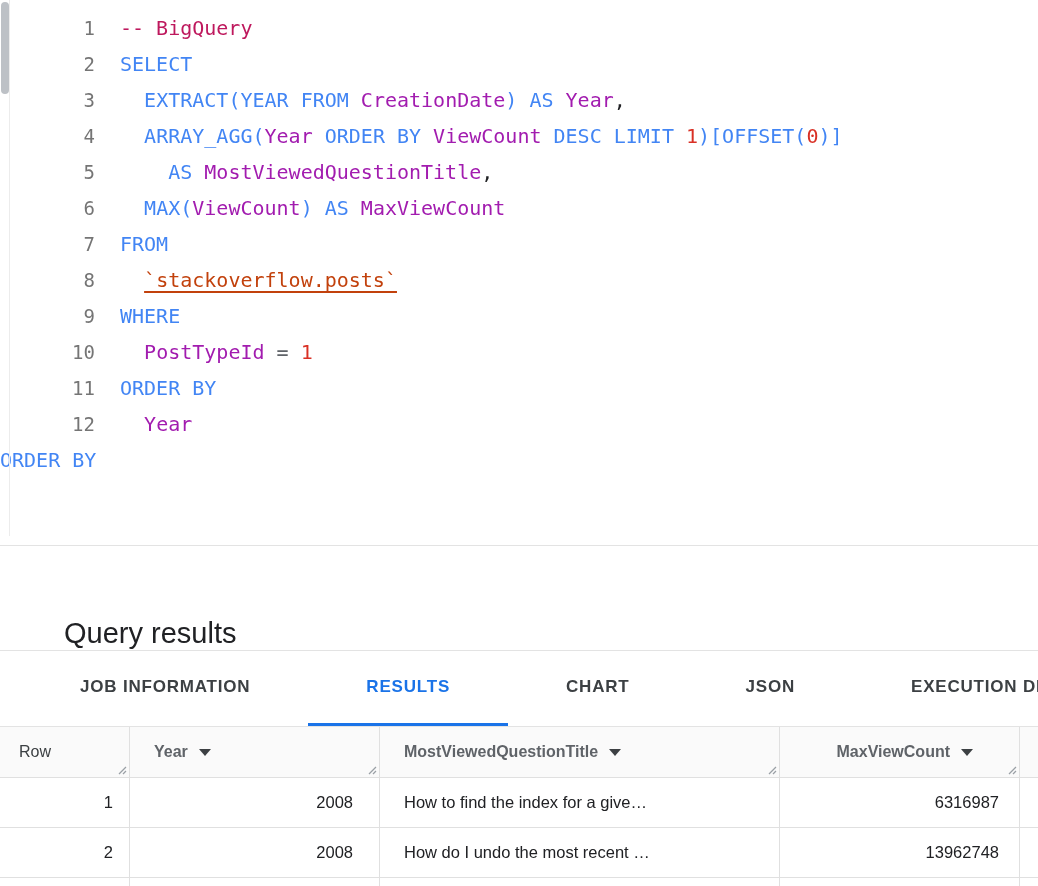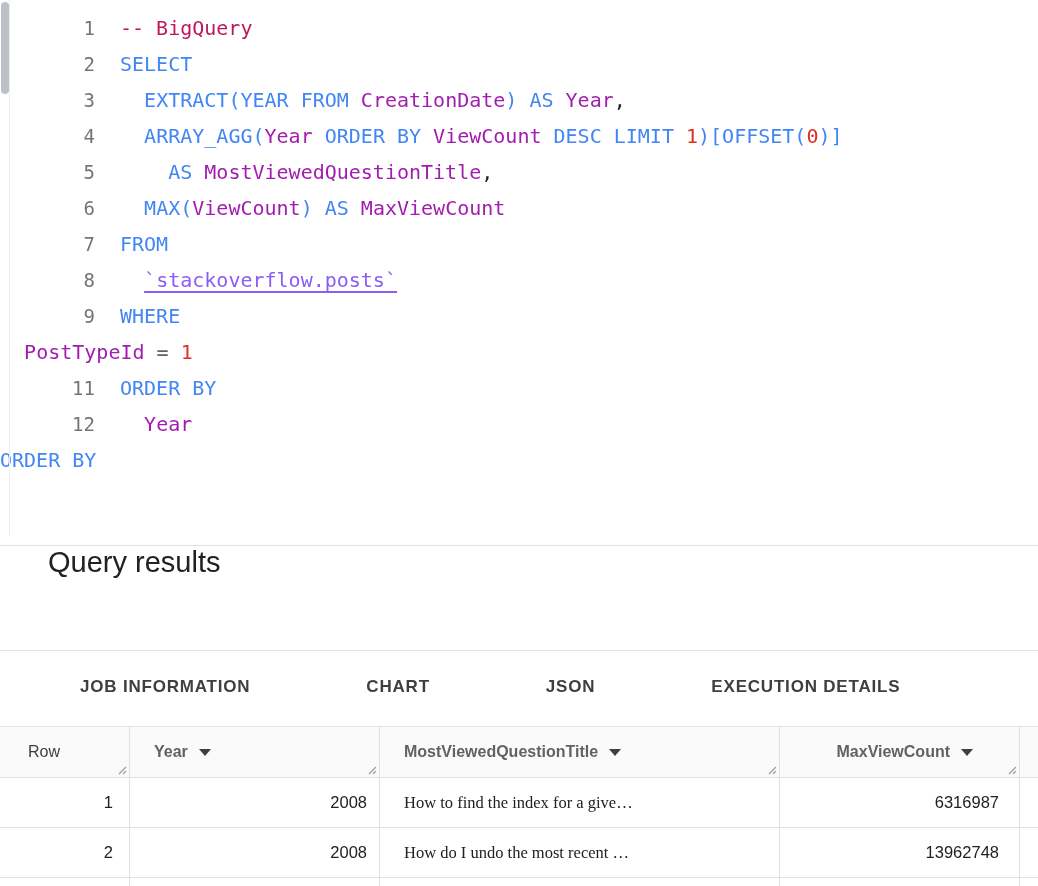--- a/index.html
+++ b/index.html
@@ -18,56 +18,56 @@
                font-size:20px; }
   .gutter { flex:0 0 120px; width:120px; text-align:right; padding-right:25px;
             color:#757575; font-size:19px; }
   .code { white-space:pre; }
   .tk-comment { color:#be185d; }
   .tk-kw      { color:#4285f4;text-align:center; }
   .tk-id      { color:#a21caf; }
   .tk-num     { color:#d93025; }
   .tk-op      { color:#5f6368; }
   .tk-plain   { color:#202124; }
-  .tk-link    { color:#8b5cf6; text-decoration:underline; text-underline-offset:4px; cursor:pointer; }
+  .tk-link    { color:#c2410c; text-decoration:underline; text-underline-offset:4px; cursor:pointer; }
 
   
-  .results-header { height:105px; display:flex; align-items:flex-start;
-                    padding-left:48px; border-bottom:1px solid #e3e3e3; }
+  .results-header { height:105px; display:flex; align-items:flex-end;
+                    padding-left:64px; border-bottom:1px solid #e3e3e3; }
   .results-title { font-size:29px; font-weight:400; color:#202124; }
 
   
   .tabs { height:76px; display:flex; align-items:stretch; padding-left:22px;
           border-bottom:1px solid #e3e3e3; overflow:hidden; white-space:nowrap; }
   .tab { display:flex; align-items:center; padding:0 58px; font-size:17px;
          font-weight:700; letter-spacing:0.8px; color:#3c4043;
          border-bottom:3px solid transparent; cursor:pointer; flex:0 0 auto; }
   .tab.active { color:#1a73e8; border-bottom-color:#1a73e8; }
 
   
   .grid-row { display:grid; grid-template-columns:130px 250px 400px 240px 1fr; }
   .thead { height:51px; background:#fafafa; border-bottom:1px solid #e0e0e0; }
   .th { position:relative; display:flex; align-items:center; font-size:16px;
         font-weight:700; color:#5f6368; border-right:1px solid #e0e0e0; }
-  .th-row  { padding-left:28px; font-weight:400; color:#3c4043; }
+  .th-row  { padding-left:19px; font-weight:400; color:#3c4043; }
   .th-year { padding-left:24px; }
   .th-title{ padding-left:24px; }
   .th-max  { justify-content:flex-end; padding-right:46px; }
   .th-pad  { border-right:none; }
   .sort-caret { width:0; height:0; border-left:6px solid transparent;
                 border-right:6px solid transparent; border-top:7px solid #3c4043;
                 margin-left:11px; cursor:pointer; }
   .resize-handle { position:absolute; right:2px; bottom:2px; cursor:col-resize; }
 
   .trow { height:50px; border-bottom:1px solid #e0e0e0; background:#fff; }
   .td { display:flex; align-items:center; font-size:16.5px; color:#202124;
         border-right:1px solid #e0e0e0; overflow:hidden; white-space:nowrap; }
   .td-rownum { justify-content:flex-end; padding-right:16px; }
-  .td-year   { justify-content:flex-end; padding-right:12px; }
-  .td-title  { padding-left:24px;font-family:Liberation Serif, serif; }
+  .td-year   { justify-content:flex-end; padding-right:26px; }
+  .td-title  { padding-left:24px; }
   .td-max    { justify-content:flex-end; padding-right:20px; }
   .td-pad    { border-right:none; }
   .trow.partial { height:10px; border-bottom:none; }
 </style>
 </head>
 <body>
 
 <div class="editor">
   <div class="scroll-track">
     <div class="scroll-thumb"></div>
@@ -103,20 +103,21 @@
   </div>
   <div class="code-line">
     <span class="gutter">8</span>
     <span class="code"><span class="tk-plain">  </span><span class="tk-link">`stackoverflow.posts`</span></span>
   </div>
   <div class="code-line">
     <span class="gutter">9</span>
     <span class="code"><span class="tk-kw">WHERE</span></span>
   </div>
   <div class="code-line">
+    <span class="gutter">10</span>
     <span class="code"><span class="tk-plain">  </span><span class="tk-id">PostTypeId </span><span class="tk-op">= </span><span class="tk-num">1</span></span>
   </div>
   <div class="code-line">
     <span class="gutter">11</span>
     <span class="code"><span class="tk-kw">ORDER BY</span></span>
   </div>
   <div class="code-line">
     <span class="gutter">12</span>
     <span class="code"><span class="tk-plain">  </span><span class="tk-id">Year</span></span>
   </div>
@@ -124,20 +125,21 @@
     <span class="code"><span class="tk-kw">ORDER BY</span></span>
   </div>
 </div>
 
 <div class="results-header">
   <div class="results-title">Query results</div>
 </div>
 
 <div class="tabs">
   <div class="tab">JOB INFORMATION</div>
+  <div class="tab active">RESULTS</div>
   <div class="tab">CHART</div>
   <div class="tab">JSON</div>
   <div class="tab">EXECUTION DETAILS</div>
 </div>
 
 <div>
   <div class="grid-row thead">
     <div class="th th-row">
       <span>Row</span>
       <svg class="resize-handle" width="12" height="12" viewBox="0 0 12 12">

